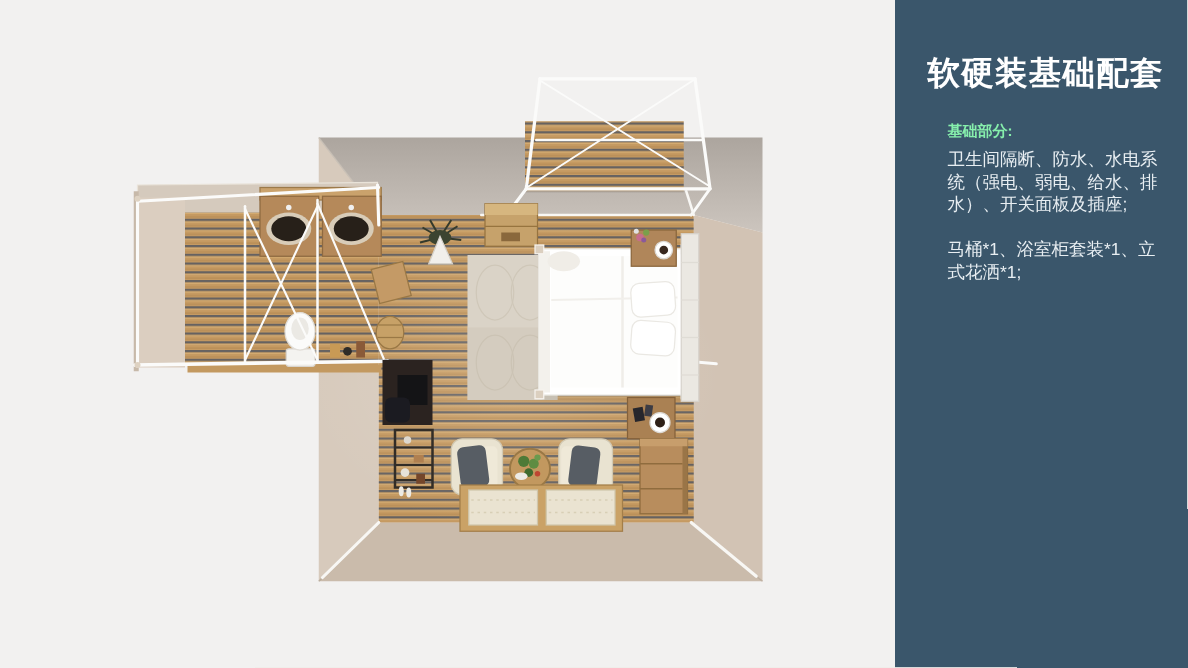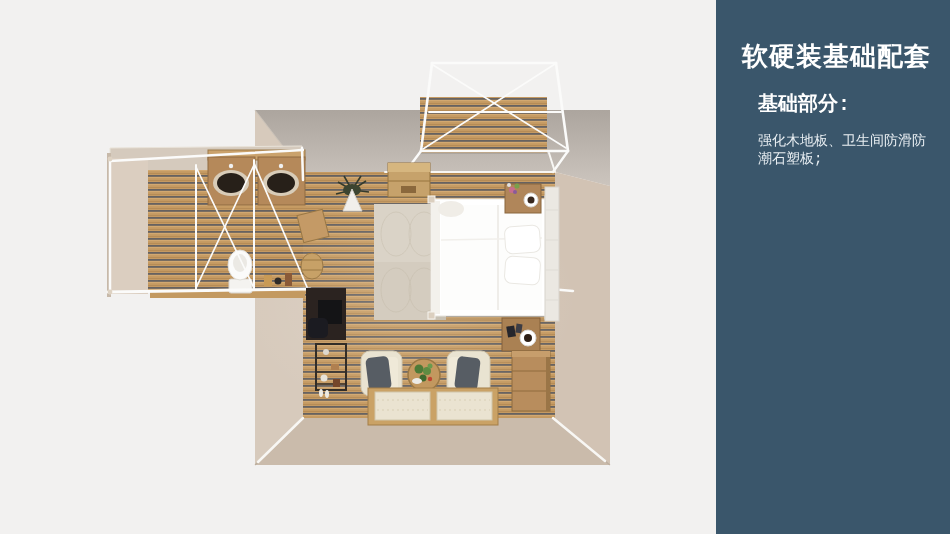--- a/index.html
+++ b/index.html
@@ -2,25 +2,25 @@
 <html><head>
 <meta charset="utf-8">
 <style>
   html,body{margin:0;padding:0;background:#e9e8e6;}
   .stage{position:relative;width:950px;height:534px;overflow:hidden;background:#f2f1f0;
          font-family:"Liberation Sans","DejaVu Sans",sans-serif;}
   .canvas{position:absolute;left:0;top:0;width:716px;height:534px;background:#f2f1f0;}
   .canvas svg{display:block;}
   .sidebar{position:absolute;left:716px;top:0;width:234px;height:534px;
            background:#3a566b;color:#fff;box-sizing:border-box;
-           padding:42px 14px 0 42px;font-family:Liberation Mono, monospace;}
+           padding:42px 14px 0 42px;}
   .sidebar h1{font-size:26px;line-height:32px;font-weight:bold;color:#ffffff;
               margin:0 0 22px -16px;letter-spacing:1px;white-space:nowrap;}
   .section{margin:0 0 18px 0;}
-  .section h2{font-size:20px;line-height:18px;font-weight:bold;color:#ffffff;margin:0 0 4px 0;}
+  .section h2{font-size:12px;line-height:18px;font-weight:bold;color:#86efac;margin:0 0 4px 0;}
   .section p{font-size:14px;line-height:18px;color:#e8eef2;margin:0;word-break:break-all;}
 </style>
 </head>
 <body>
 
 <div class="stage">
 
   <div class="canvas">
     <svg width="716" height="534" viewBox="0 0 716 534">
       <defs>
@@ -265,25 +265,26 @@
         </g>
       </g>
     </svg>
   </div>
 
   <aside class="sidebar">
     <h1>软硬装基础配套</h1>
 
     <div class="section">
       <h2>基础部分:</h2>
+      <p>卫生间隔断、防水、水电系统（强电、弱电、给水、排水）、开关面板及插座;</p>
     </div>
 
 
+
+    <div class="section">
+      <p>马桶*1、浴室柜套装*1、立式花洒*1;</p>
+    </div>
 
     <div class="section">
     </div>
-
-    <div class="section">
-      <p>强化木地板、卫生间防滑防潮石塑板;</p>
-    </div>
   </aside>
 
 </div>
 
 </body></html>

